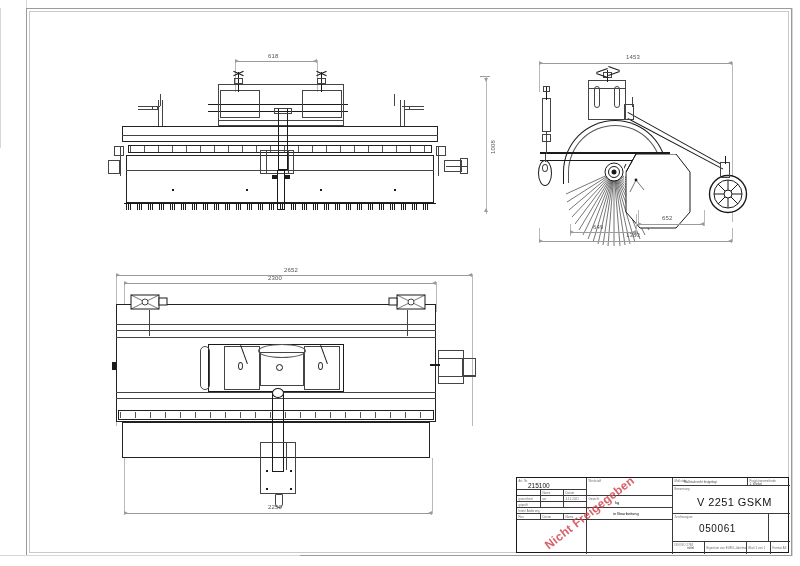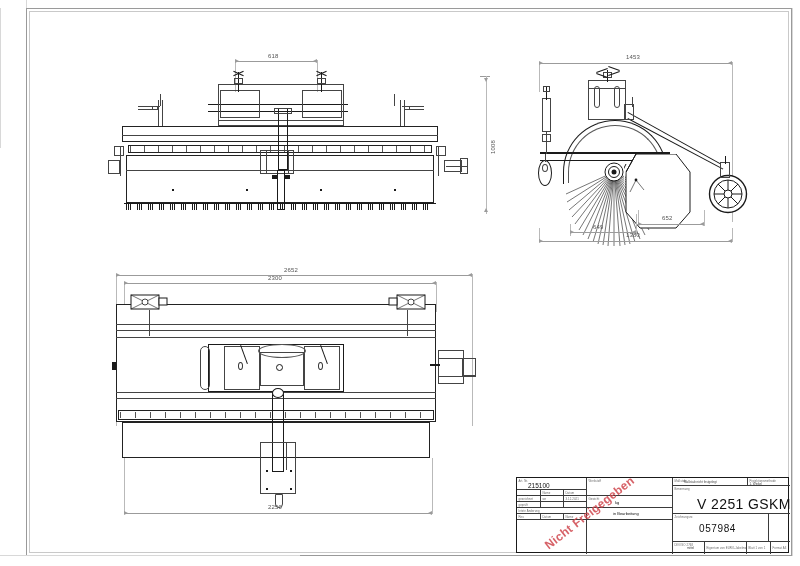--- a/index.html
+++ b/index.html
@@ -119,21 +119,21 @@
     color: #666;
     letter-spacing: .1px;
     white-space: nowrap;
   }
   .tb-val {
     position: absolute;
     white-space: nowrap;
     color: #111;
   }
   .tb-big {
-    font-size: 14px;
+    font-size: 11px;
     letter-spacing: .4px;
   }
   .tb-mid {
     font-size: 10px;
     letter-spacing: .6px;
   }
   .tb-sm { font-size: 4px; }
   .tb-xs { font-size: 3px; color:#444; }
 
   
@@ -610,21 +610,21 @@
       <span class="tb-val tb-xs" style="left:1.5px; top:3.5px;">1. Winkel</span>
     </div>
 
     <div class="cell" style="left:156px; top:8px; width:117px; height:28px; border-right:none;">
       <span class="tb-lbl">Benennung</span>
       <span class="tb-val tb-big" style="left:24px; top:10px;">V 2251 GSKM</span>
     </div>
 
     <div class="cell" style="left:156px; top:36px; width:96px; height:28px;">
       <span class="tb-lbl">Zeichnungsnr.</span>
-      <span class="tb-val tb-mid" style="left:26px; top:9px;">057984</span>
+      <span class="tb-val tb-mid" style="left:26px; top:9px;">050061</span>
     </div>
     <div class="cell" style="left:252px; top:36px; width:21px; height:28px; border-right:none;"></div>
 
     <div class="cell" style="left:156px; top:64px; width:32px; height:12px; border-bottom:none;">
       <span class="tb-lbl">DIN ISO 2768</span>
       <span class="tb-val tb-xs" style="left:14px; top:3.5px;">mittel</span>
     </div>
     <div class="cell" style="left:188px; top:64px; width:42px; height:12px; border-bottom:none;">
       <span class="tb-lbl" style="top:4px;">Eigentum von EURO-Jabelmann</span>
     </div>

